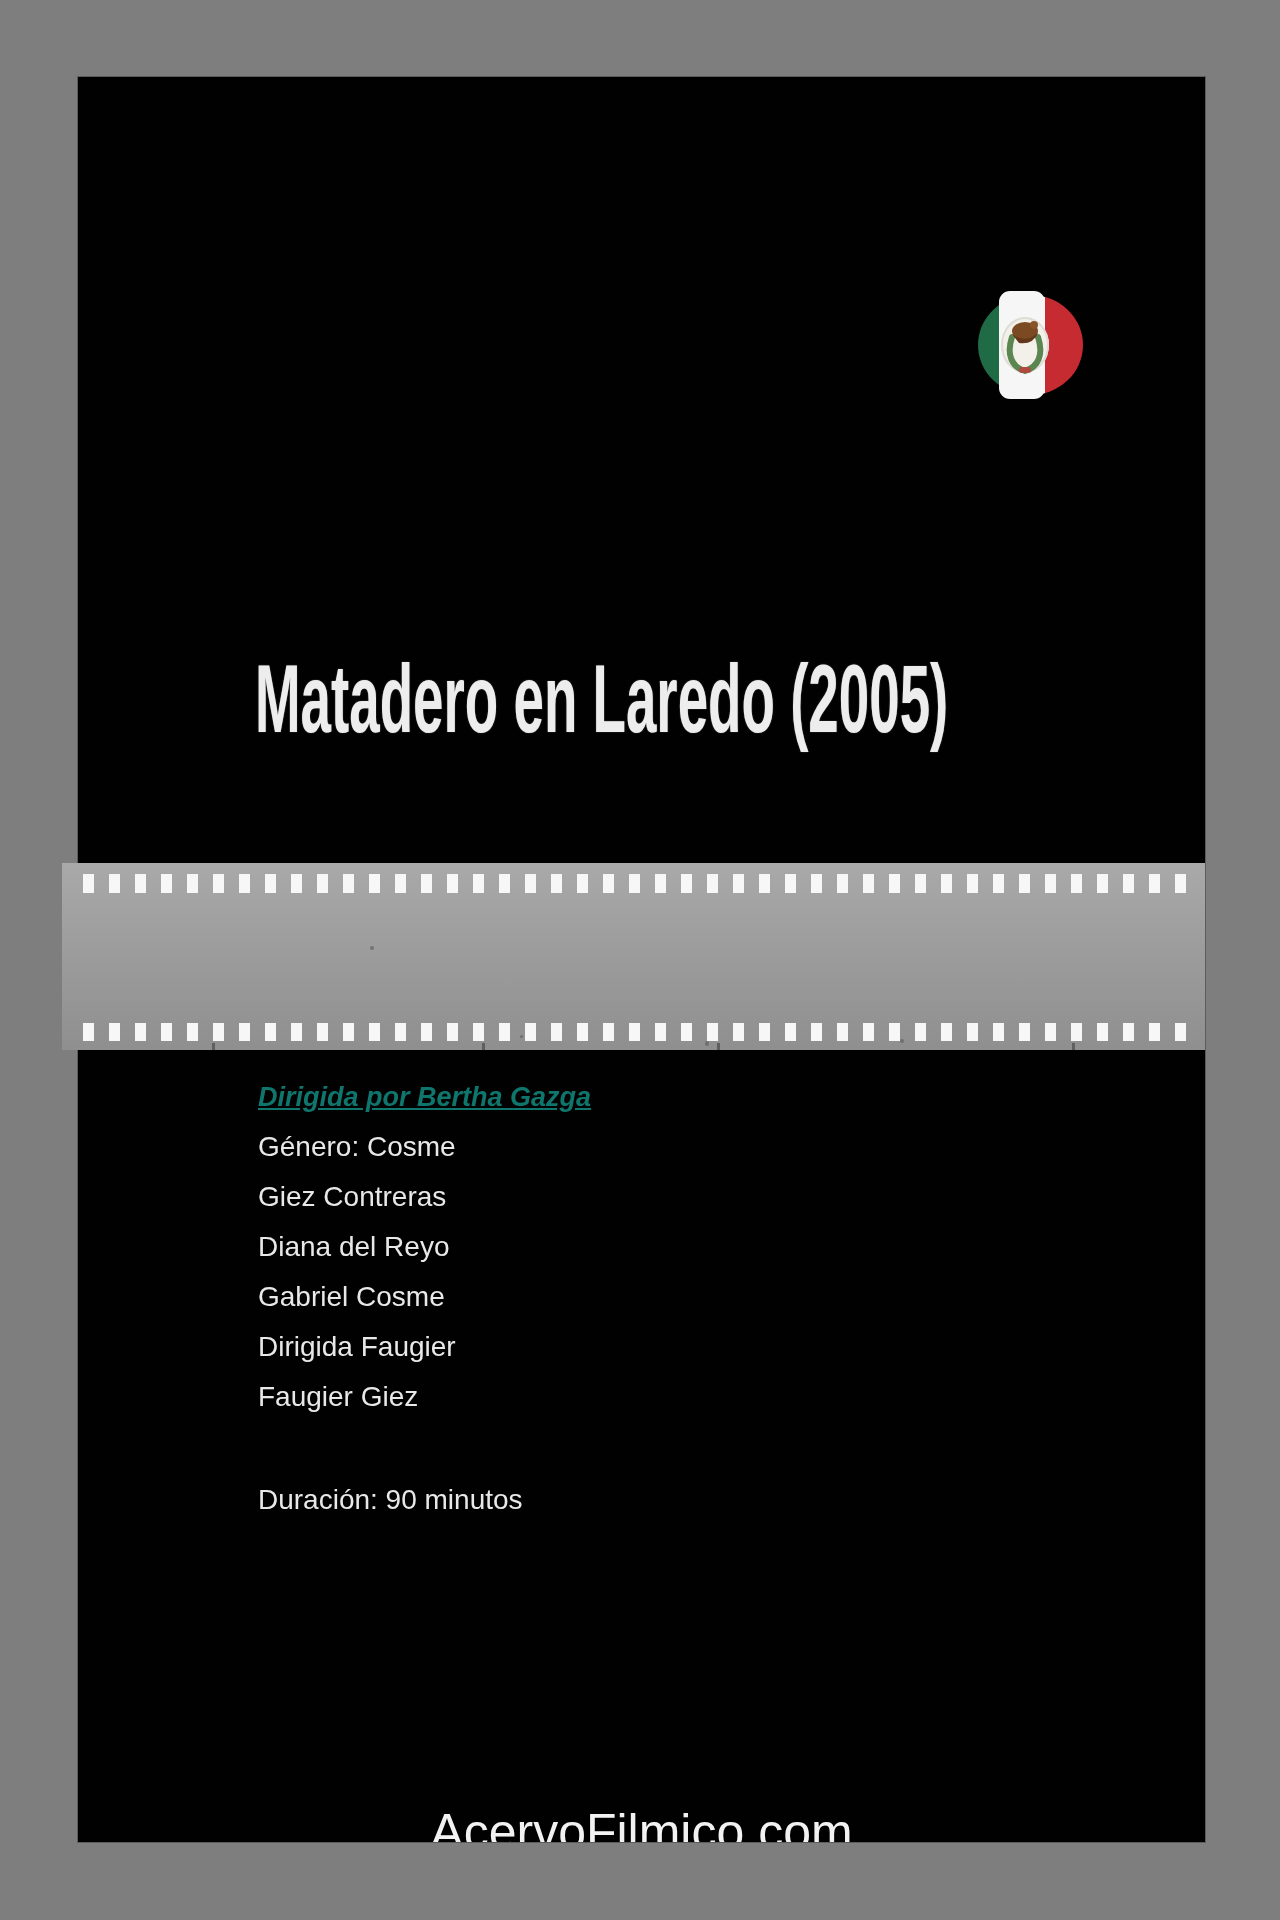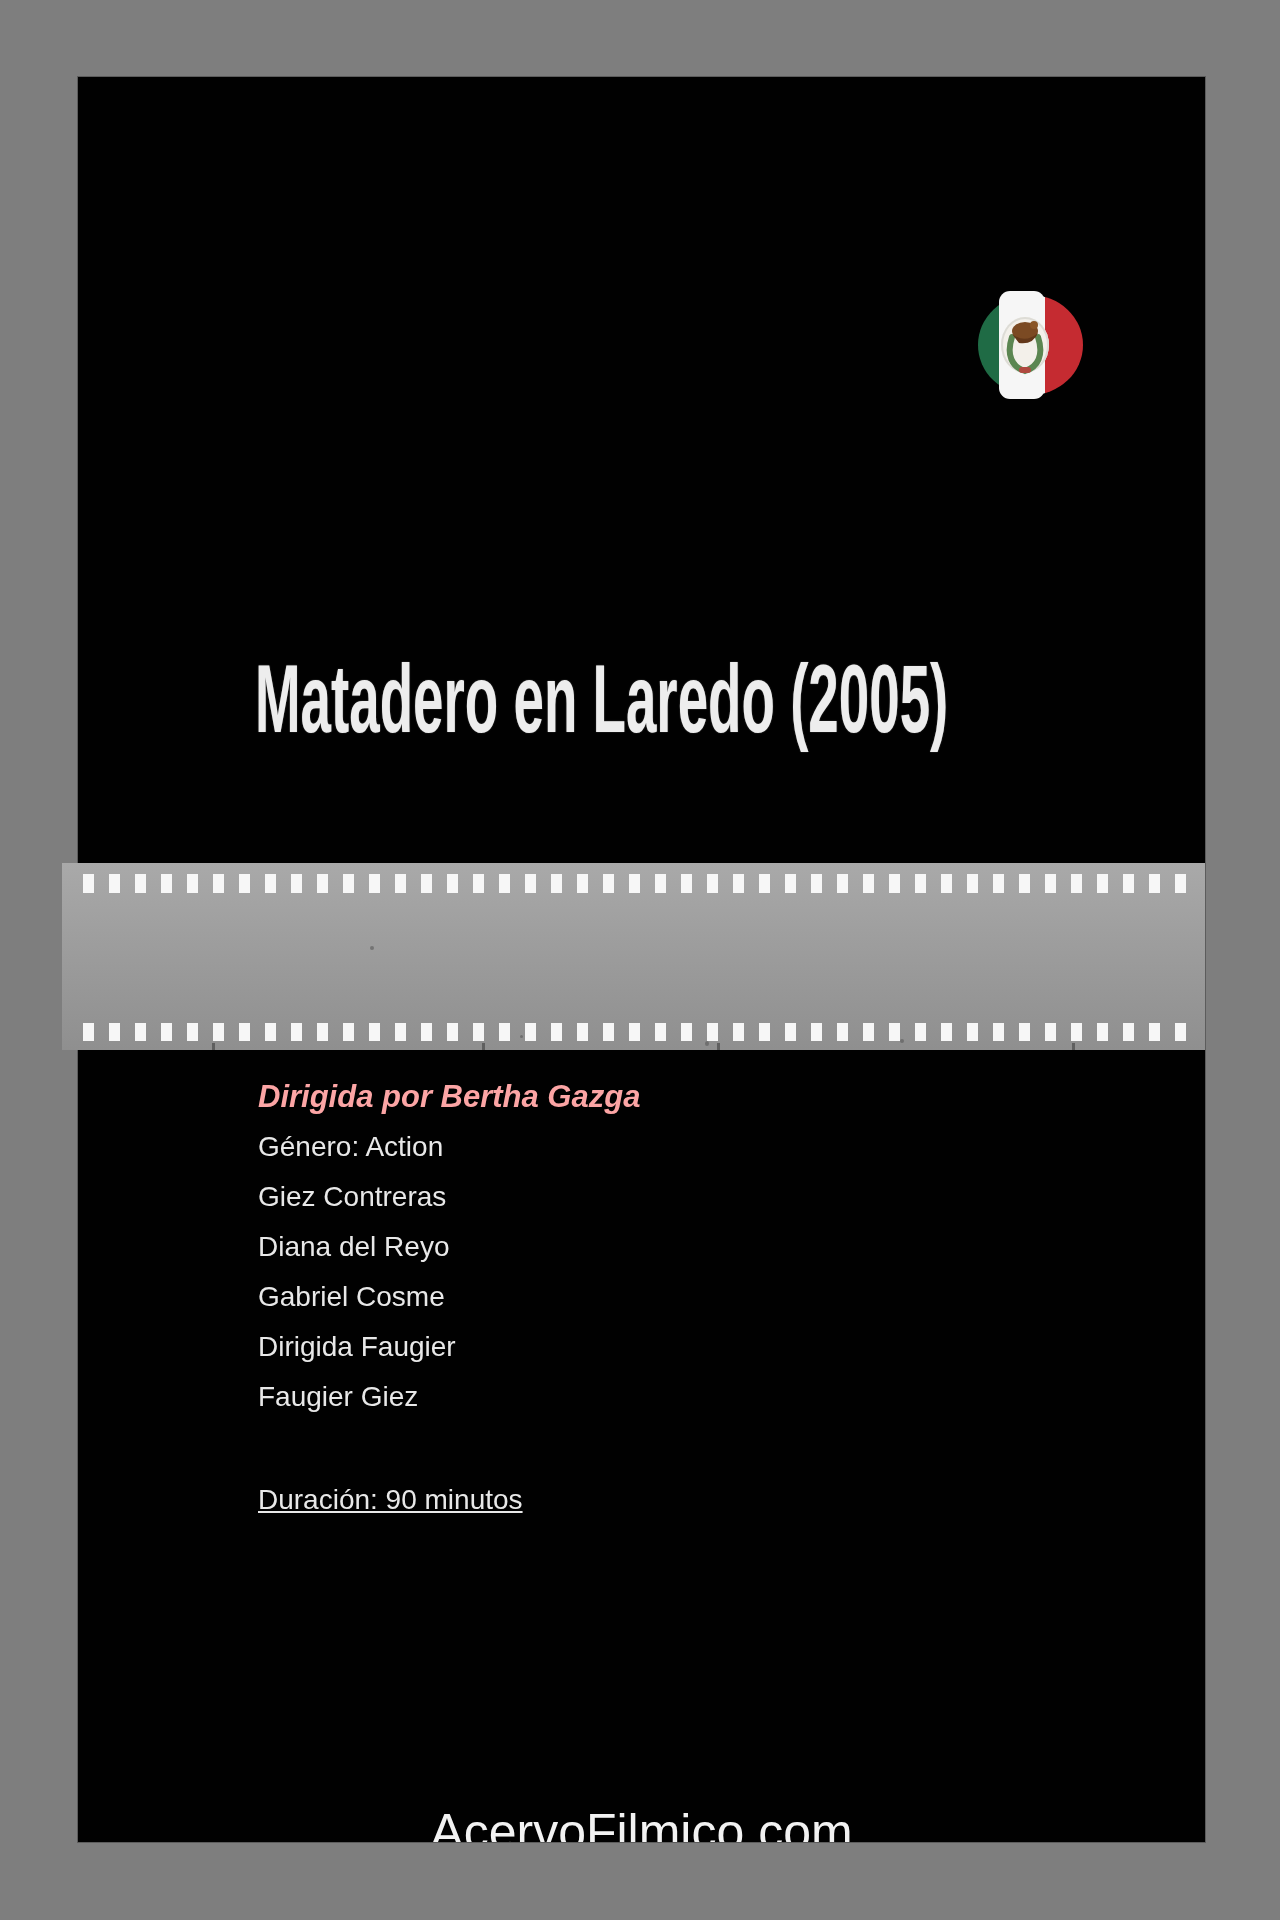--- a/index.html
+++ b/index.html
@@ -50,22 +50,22 @@
     filter:blur(.3px);
   }
   .holes.top{top:11px;}
   .holes.bottom{top:160px;height:18px;}
   .speck{position:absolute;background:#5d5d5d;border-radius:50%;opacity:.65;}
   .tick{position:absolute;width:3px;height:7px;background:#4a4a4a;top:180px;opacity:.7;}
 
   
   .credits{position:absolute;left:180px;top:995px;color:#e8e8e8;font-size:28px;}
   .credits .line{line-height:50px;white-space:nowrap;}
-  .credits .director{font-size:31px;font-weight:bold;font-style:italic;color:#fca5a5;}
-  .credits .duration{margin-top:53px;text-decoration:underline;}
+  .credits .director{font-size:27px;font-weight:bold;font-style:italic;color:#0f766e;text-decoration:underline;}
+  .credits .duration{margin-top:53px;}
 
   
   .site{
     position:absolute;left:0;top:1726px;width:1127px;text-align:center;
     font-size:50px;color:#f2f2f2;white-space:nowrap;
   }
 </style>
 </head>
 <body>
 
@@ -81,21 +81,21 @@
       <path d="M8 20 C2 38 8 50 21 54 C34 50 40 38 34 20" fill="none" stroke="#4a7a40" stroke-width="6" stroke-linecap="round" opacity="0.9"></path>
       <ellipse cx="21" cy="14" rx="13" ry="9" fill="#7b4a23"></ellipse>
       <path d="M8 17 Q21 27 34 16 Q29 28 15 26 Z" fill="#63381a"></path>
       <circle cx="30" cy="8" r="4" fill="#8a5526"></circle>
       <rect x="15" y="50" width="12" height="6" rx="3" fill="#b0493f"></rect>
     </svg>
   </div>
 
   <div class="credits">
     <div class="line director">Dirigida por Bertha Gazga</div>
-    <div class="line">Género: Action</div>
+    <div class="line">Género: Cosme</div>
     <div class="line">Giez Contreras</div>
     <div class="line">Diana del Reyo</div>
     <div class="line">Gabriel Cosme</div>
     <div class="line">Dirigida Faugier</div>
     <div class="line">Faugier Giez</div>
     <div class="line duration">Duración: 90 minutos</div>
   </div>
 
   <div class="site">AcervoFilmico.com</div>
 </div>

